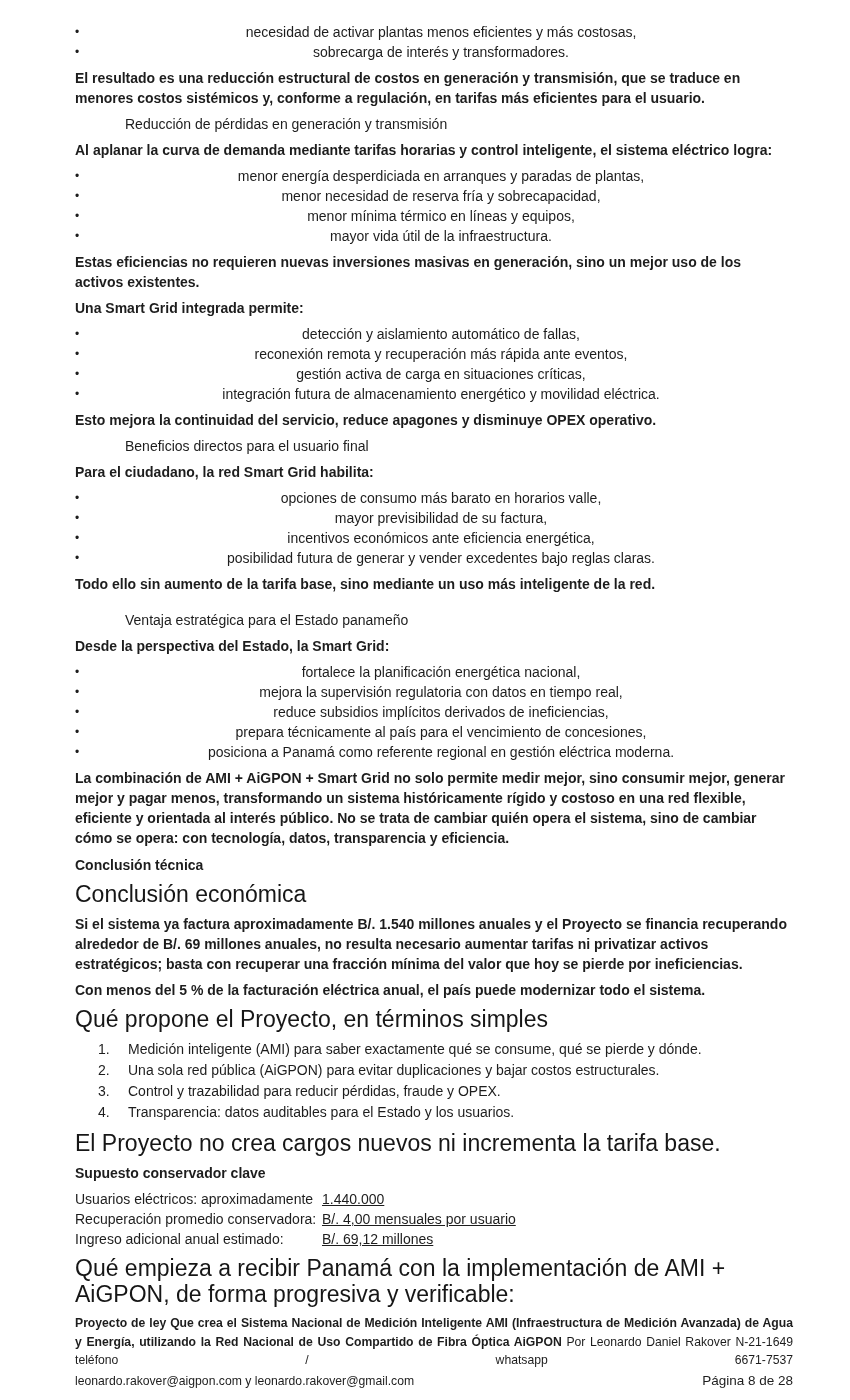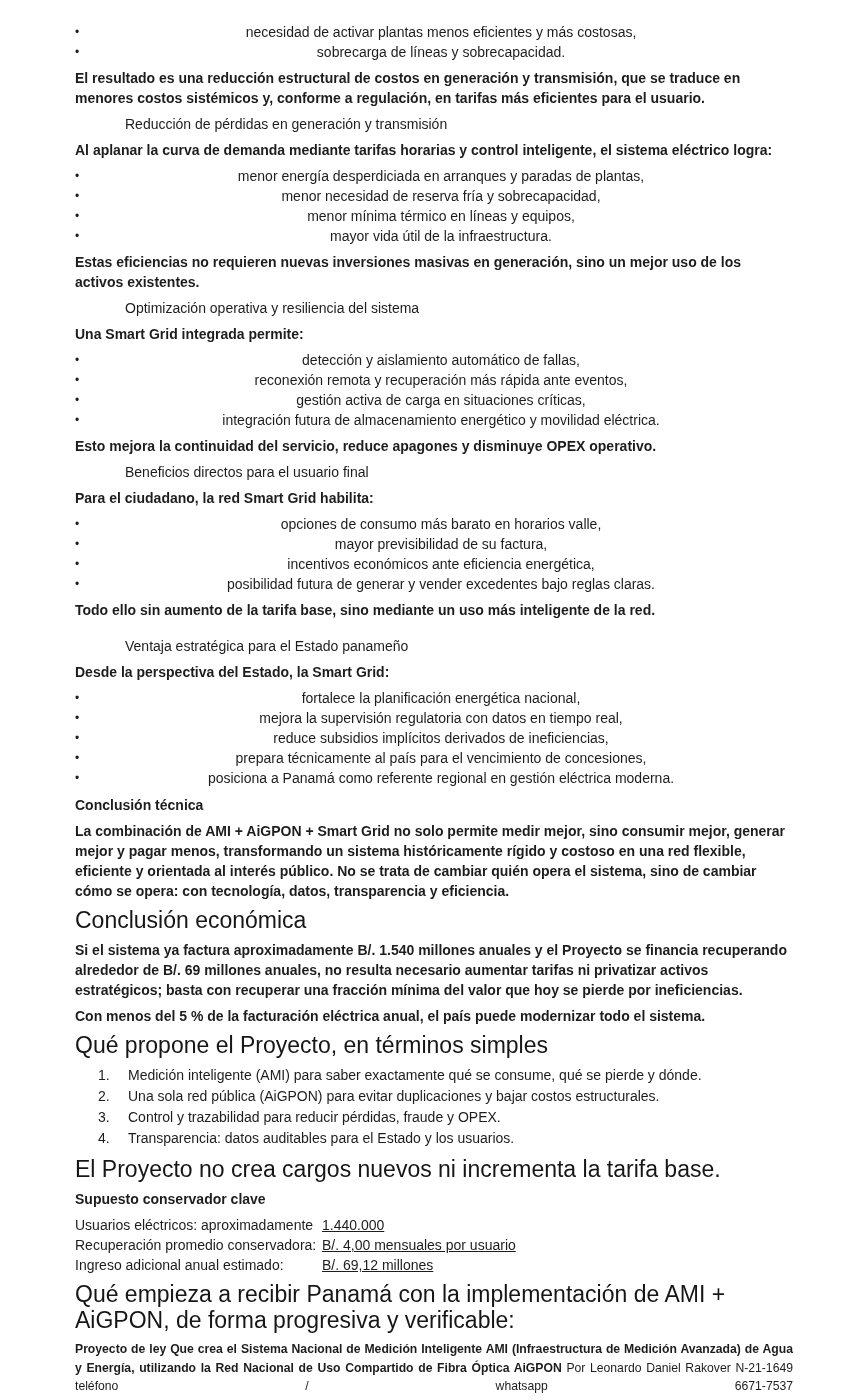--- a/index.html
+++ b/index.html
@@ -77,21 +77,21 @@
 
 <div class="page">
   <div class="content">
       <div class="bullet-list">
         <div class="bullet-item">
           <span class="bullet-glyph">•</span>
           <span class="bullet-text">necesidad de activar plantas menos eficientes y más costosas,</span>
         </div>
         <div class="bullet-item">
           <span class="bullet-glyph">•</span>
-          <span class="bullet-text">sobrecarga de líneas y sobrecapacidad.</span>
+          <span class="bullet-text">sobrecarga de interés y transformadores.</span>
         </div>
       </div>
       <p class="para">El resultado es una reducción estructural de costos en generación y transmisión, que se traduce en menores costos sistémicos y, conforme a regulación, en tarifas más eficientes para el usuario.</p>
       <p class="sub">Reducción de pérdidas en generación y transmisión</p>
       <p class="para">Al aplanar la curva de demanda mediante tarifas horarias y control inteligente, el sistema eléctrico logra:</p>
       <div class="bullet-list">
         <div class="bullet-item">
           <span class="bullet-glyph">•</span>
           <span class="bullet-text">menor energía desperdiciada en arranques y paradas de plantas,</span>
         </div>
@@ -102,21 +102,20 @@
         <div class="bullet-item">
           <span class="bullet-glyph">•</span>
           <span class="bullet-text">menor mínima térmico en líneas y equipos,</span>
         </div>
         <div class="bullet-item">
           <span class="bullet-glyph">•</span>
           <span class="bullet-text">mayor vida útil de la infraestructura.</span>
         </div>
       </div>
       <p class="para">Estas eficiencias no requieren nuevas inversiones masivas en generación, sino un mejor uso de los activos existentes.</p>
-      <p class="sub">Optimización operativa y resiliencia del sistema</p>
       <p class="para">Una Smart Grid integrada permite:</p>
       <div class="bullet-list">
         <div class="bullet-item">
           <span class="bullet-glyph">•</span>
           <span class="bullet-text">detección y aislamiento automático de fallas,</span>
         </div>
         <div class="bullet-item">
           <span class="bullet-glyph">•</span>
           <span class="bullet-text">reconexión remota y recuperación más rápida ante eventos,</span>
         </div>
@@ -168,22 +167,22 @@
         </div>
         <div class="bullet-item">
           <span class="bullet-glyph">•</span>
           <span class="bullet-text">prepara técnicamente al país para el vencimiento de concesiones,</span>
         </div>
         <div class="bullet-item">
           <span class="bullet-glyph">•</span>
           <span class="bullet-text">posiciona a Panamá como referente regional en gestión eléctrica moderna.</span>
         </div>
       </div>
+      <p class="para">La combinación de AMI + AiGPON + Smart Grid no solo permite medir mejor, sino consumir mejor, generar mejor y pagar menos, transformando un sistema históricamente rígido y costoso en una red flexible, eficiente y orientada al interés público. No se trata de cambiar quién opera el sistema, sino de cambiar cómo se opera: con tecnología, datos, transparencia y eficiencia.</p>
       <p class="para sp-sm">Conclusión técnica</p>
-      <p class="para">La combinación de AMI + AiGPON + Smart Grid no solo permite medir mejor, sino consumir mejor, generar mejor y pagar menos, transformando un sistema históricamente rígido y costoso en una red flexible, eficiente y orientada al interés público. No se trata de cambiar quién opera el sistema, sino de cambiar cómo se opera: con tecnología, datos, transparencia y eficiencia.</p>
       <h2 class="heading">Conclusión económica</h2>
       <p class="para">Si el sistema ya factura aproximadamente B/. 1.540 millones anuales y el Proyecto se financia recuperando alrededor de B/. 69 millones anuales, no resulta necesario aumentar tarifas ni privatizar activos estratégicos; basta con recuperar una fracción mínima del valor que hoy se pierde por ineficiencias.</p>
       <p class="para">Con menos del 5 % de la facturación eléctrica anual, el país puede modernizar todo el sistema.</p>
       <h2 class="heading">Qué propone el Proyecto, en términos simples</h2>
       <div class="num-list">
         <div class="num-item">
           <span class="num-label">1.</span>
           <span class="num-text">Medición inteligente (AMI) para saber exactamente qué se consume, qué se pierde y dónde.</span>
         </div>
         <div class="num-item">

